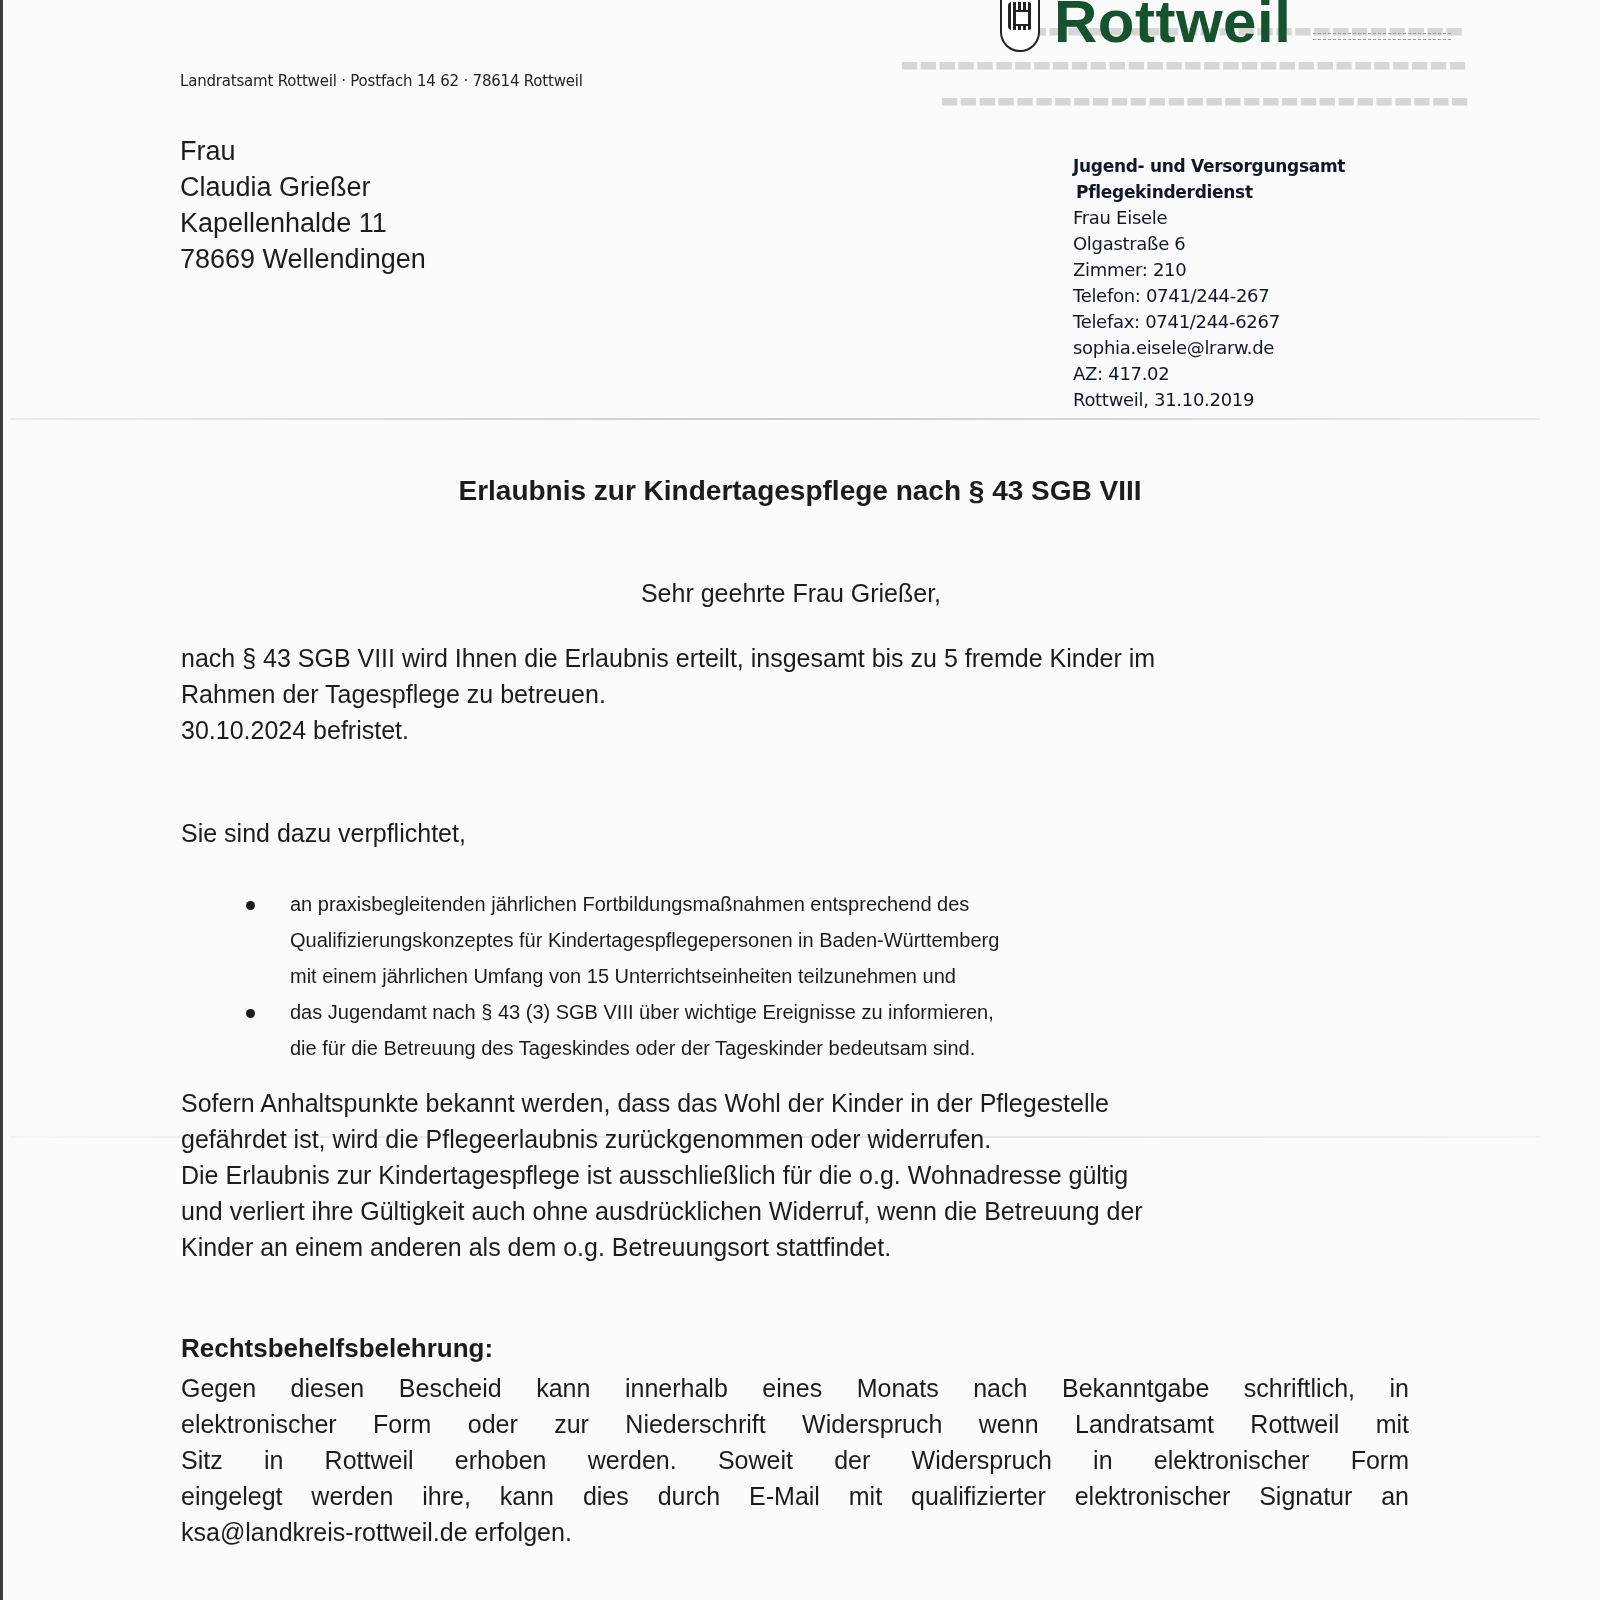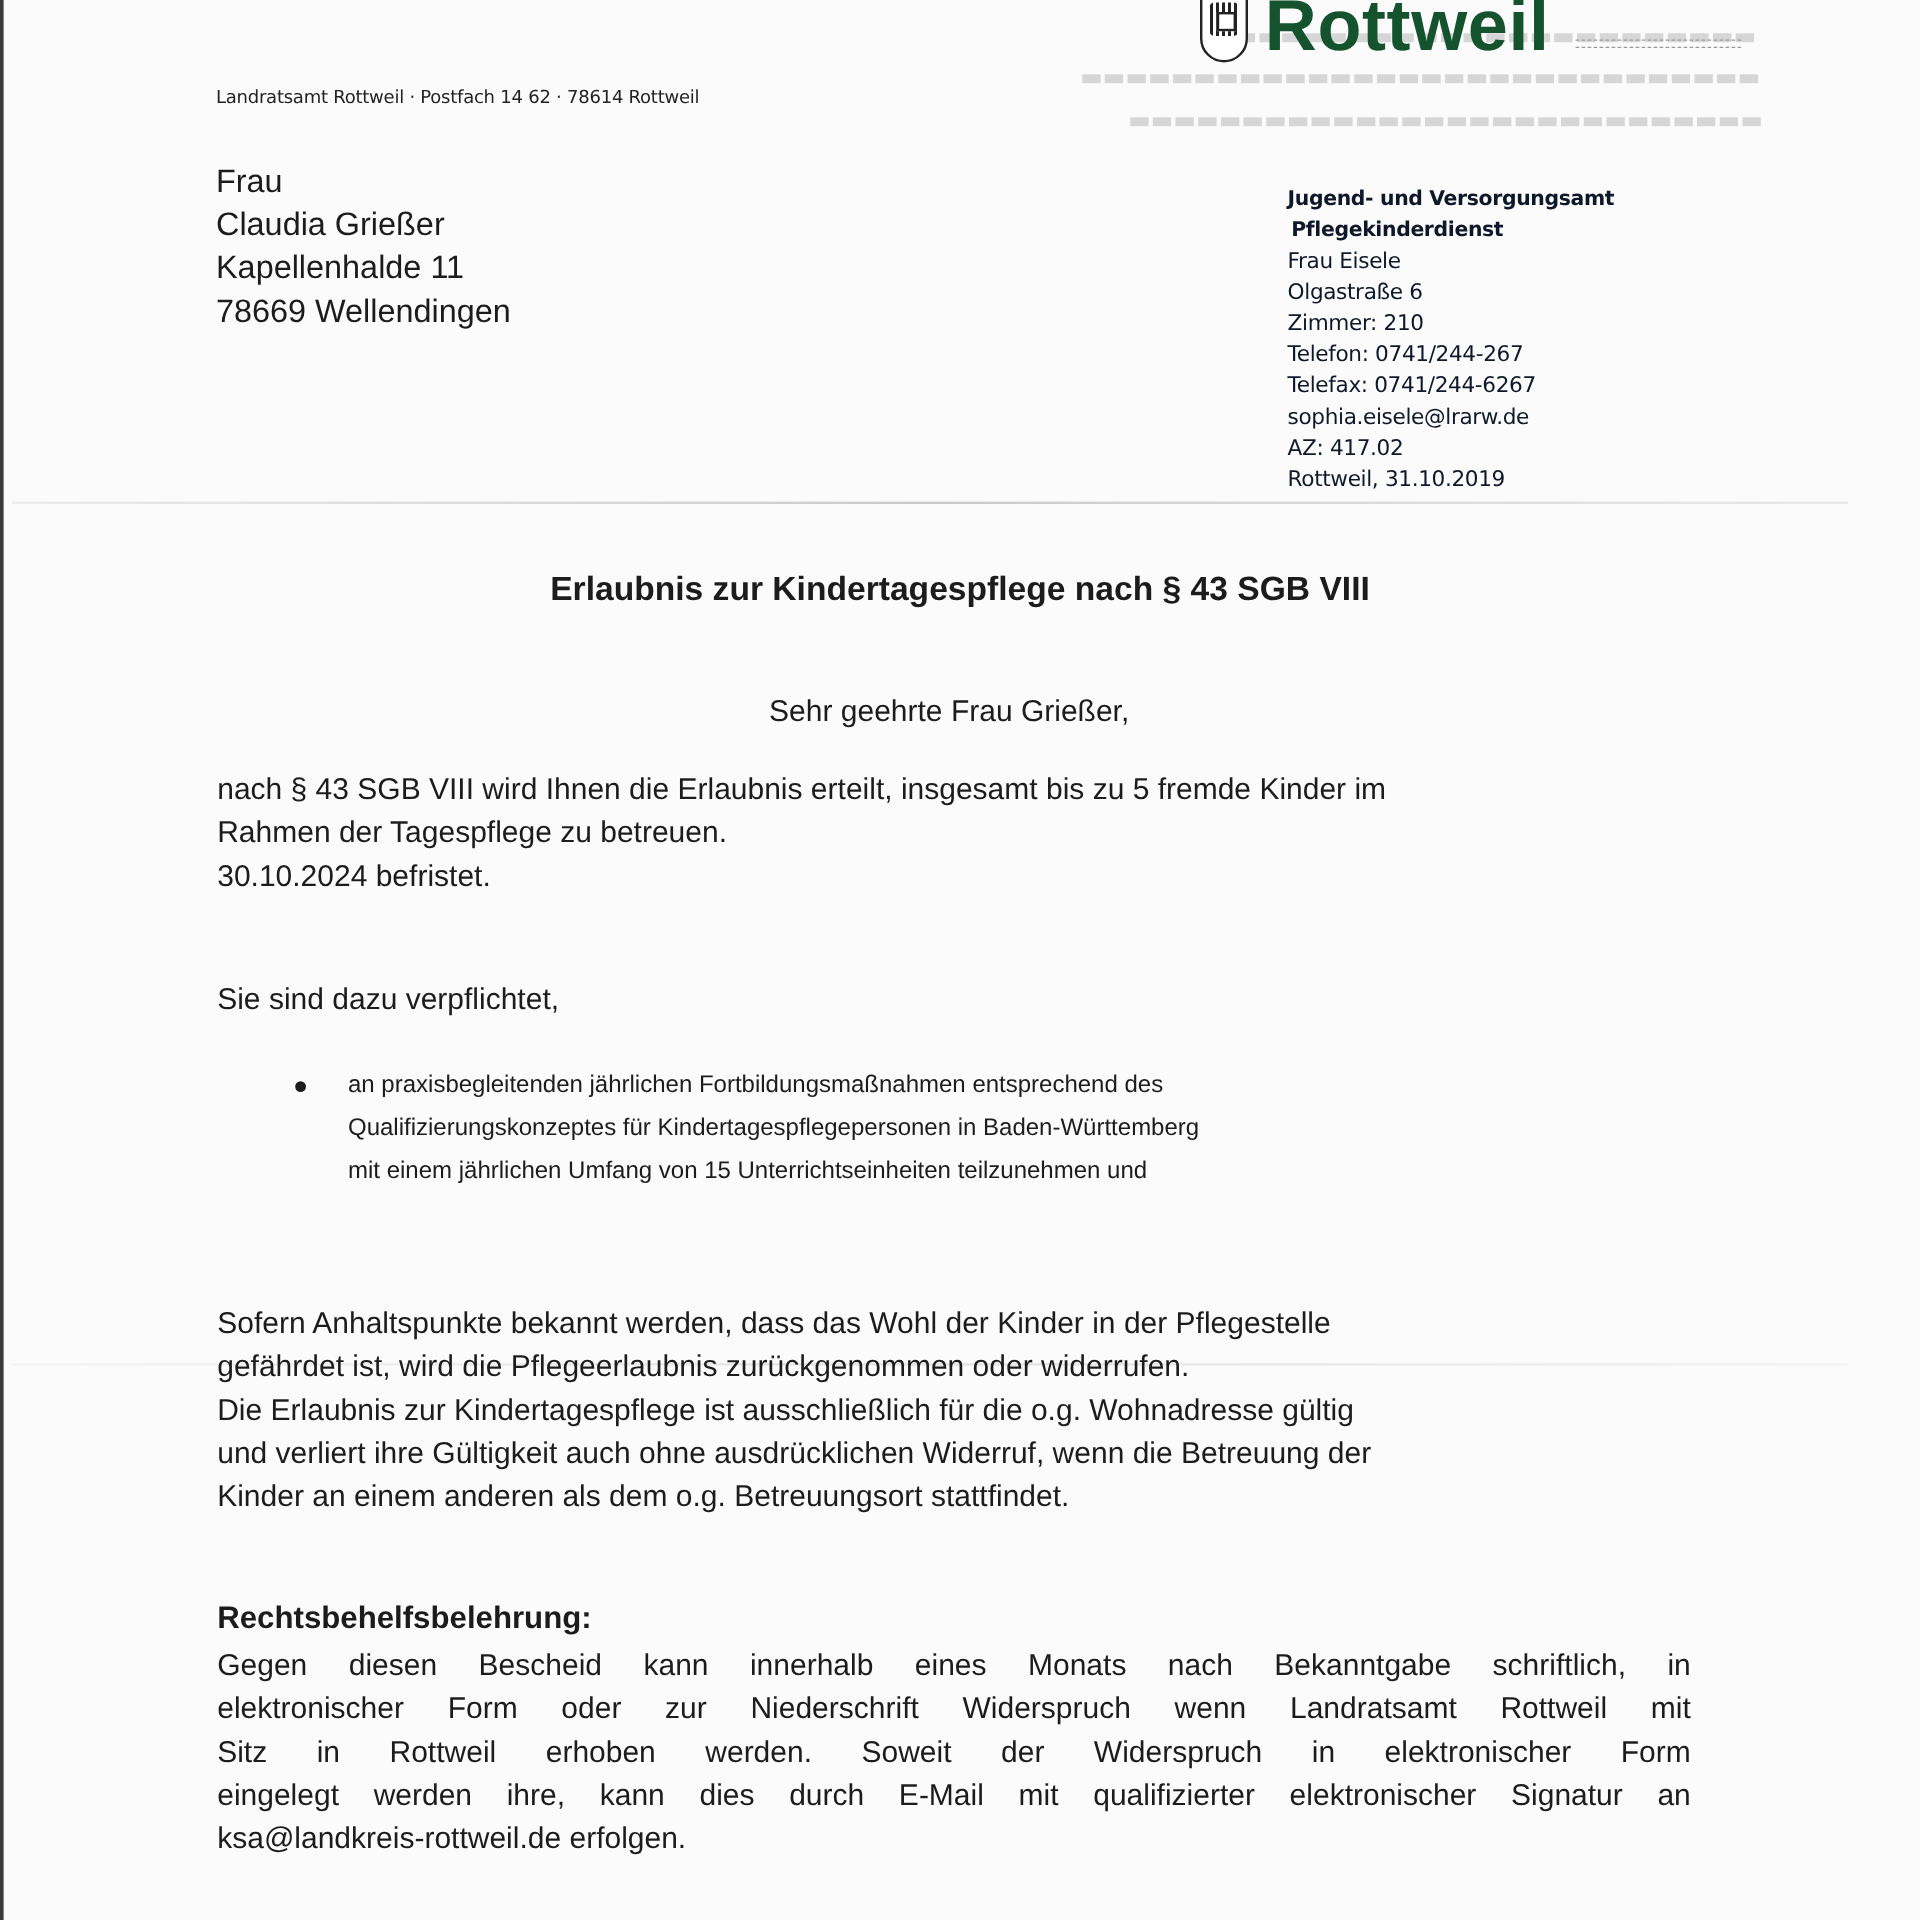--- a/index.html
+++ b/index.html
@@ -147,20 +147,25 @@
 
 <div class="body-text p2">Sie sind dazu verpflichtet,</div>
 
 <ul class="list">
   <li>
     <span class="bullet"></span>
     <span class="line">an praxisbegleitenden jährlichen Fortbildungsmaßnahmen entsprechend des</span>
     <span class="line">Qualifizierungskonzeptes für Kindertagespflegepersonen in Baden-Württemberg</span>
     <span class="line">mit einem jährlichen Umfang von 15 Unterrichtseinheiten teilzunehmen und</span>
   </li>
+  <li>
+    <span class="bullet"></span>
+    <span class="line">das Jugendamt nach § 43 (3) SGB VIII über wichtige Ereignisse zu informieren,</span>
+    <span class="line">die für die Betreuung des Tageskindes oder der Tageskinder bedeutsam sind.</span>
+  </li>
 </ul>
 
 <div class="body-text p3">
   <span class="line">Sofern Anhaltspunkte bekannt werden, dass das Wohl der Kinder in der Pflegestelle</span>
   <span class="line">gefährdet ist, wird die Pflegeerlaubnis zurückgenommen oder widerrufen.</span>
   <span class="line">Die Erlaubnis zur Kindertagespflege ist ausschließlich für die o.g. Wohnadresse gültig</span>
   <span class="line">und verliert ihre Gültigkeit auch ohne ausdrücklichen Widerruf, wenn die Betreuung der</span>
   <span class="line">Kinder an einem anderen als dem o.g. Betreuungsort stattfindet.</span>
 </div>
 

